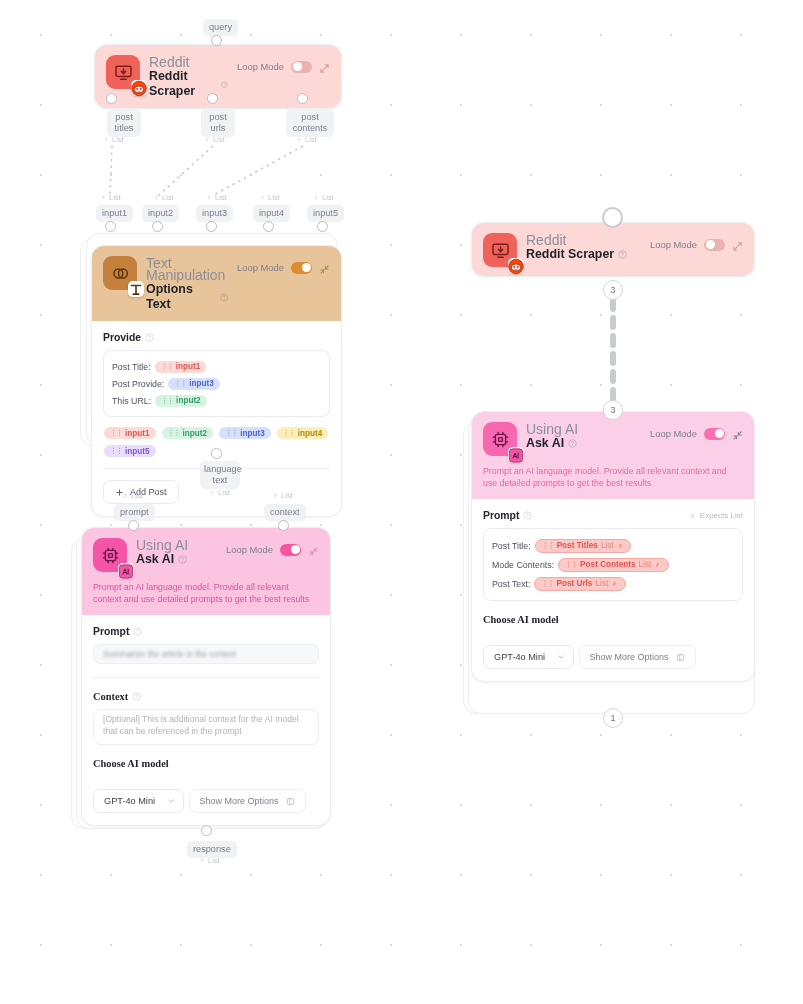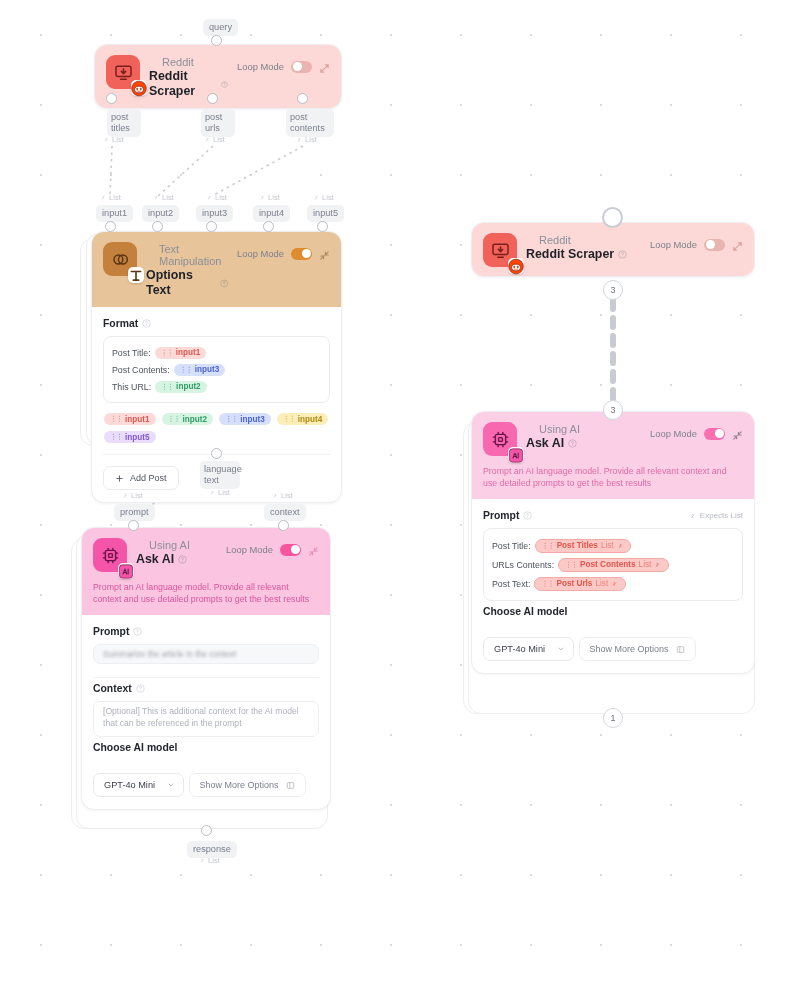--- a/index.html
+++ b/index.html
@@ -25,20 +25,21 @@
     background: #ffffff; border: 1.6px solid #b9bcc4;
     z-index: 6;
   }
   .port.big { width: 21px; height: 21px; border: 2px solid #c9ccd3; }
   .pill {
     position: absolute;
     background: #f1f2f4; color: #7b8090;
     border-radius: 5px;
     font-size: 9.2px; line-height: 11px;
     padding: 3px 6px;
+    text-align: center;
     white-space: nowrap;
     z-index: 5;
   }
   .pill.two { white-space: normal; width: 34px; padding: 3px 4px; }
   .listtag {
     position: absolute;
     font-size: 7.6px; color: #c3c6cd;
     white-space: nowrap; z-index: 4;
     display: flex; align-items: center; gap: 2px;
   }
@@ -85,21 +86,21 @@
   .subbadge {
     position: absolute;
     right: -7px; bottom: -7px;
     width: 16px; height: 16px; border-radius: 5px;
     background: #ffffff;
     display: flex; align-items: center; justify-content: center;
     box-shadow: 0 1px 2px rgba(0,0,0,.16);
   }
   .subbadge svg { width: 11px; height: 11px; }
   .titles { flex: 1 1 auto; min-width: 0; padding-top: 1px; }
-  .kicker { font-size: 11px; color: #8b8f9b; line-height: 12px; margin-left: 13px; }
+  .kicker { font-size: 14px; color: #8b8f9b; line-height: 12px; }
   .tname {
     font-size: 12.4px; color: #1e2128; font-weight: 700;
     line-height: 15px; margin-top: 1px;
     display: flex; align-items: center; gap: 4px;
   }
   .qmark { width: 9px; height: 9px; opacity: .45; }
   .loopwrap {
     display: flex; align-items: center; gap: 7px;
     padding-top: 4px; flex: 0 0 auto;
   }
@@ -198,22 +199,22 @@
     line-height: 12px;
   }
   .inputfield.filled { background: #f7f8f9; color: transparent; }
   .blurtext {
     filter: blur(1.7px);
     color: #9a9ea8; font-size: 8.4px;
   }
   .hr { border-top: 1px solid #f0f1f4; margin: 13px 0 0 0; }
   .seclabel {
     font-size: 10.4px; font-weight: 700; color: #23262e;
-    margin: 5px 0 7px 0;
-    display: flex; align-items: center; gap: 4px;
+    margin: 13px 0 7px 0;
+    display: flex; align-items: center; gap: 4px; font-family: Liberation Serif, serif;
   }
   .select {
     display: inline-flex; align-items: center; justify-content: space-between;
     gap: 12px;
     border: 1px solid #e6e8ec; border-radius: 7px;
     padding: 6px 8px 6px 10px;
     font-size: 9.2px; color: #3b3f49;
     min-width: 84px;
   }
   .select svg { width: 8px; height: 8px; opacity: .5; }
@@ -358,21 +359,21 @@
         <path d="M9 15l6-6M8.5 8.5a3 3 0 014.2 0M11.3 15.5a3 3 0 01-4.2 0"></path>
       </svg>
       <span>List</span>
   </div>
   <div class="pill" style="left:307px; top:205px;">input5</div>
   <div class="port" style="left:317px; top:221px;"></div>
 
   <div class="ghost" style="left:80px; top:238px; width:250px; height:208px;"></div>
   <div class="ghost" style="left:86px; top:233px; width:252px; height:213px;"></div>
 
-  <div class="card n-orange" style="left:91px; top:231px; width:251px;">
+  <div class="card n-orange" style="left:91px; top:245px; width:251px;">
     <div class="head">
       <div class="ico">
         <svg viewBox="0 0 24 24" fill="none" stroke-width="1.9">
             <circle cx="9.4" cy="12" r="5.6"></circle>
             <circle cx="15" cy="12" r="5.6"></circle>
           </svg>
         <span class="subbadge">
           <svg viewBox="0 0 24 24" fill="none" stroke="#c4803d" stroke-width="2.4" stroke-linecap="round">
               <path d="M5 6h14M12 6v13M8 19h8"></path>
             </svg>
@@ -394,37 +395,37 @@
         <span class="toggle on">
             <i></i>
           </span>
         <svg class="expand" viewBox="0 0 24 24" fill="none" stroke="#8a6234" stroke-width="2.4" stroke-linecap="round">
             <path d="M20 4l-7 7M14 11h6M14 11V5M4 20l7-7M10 13H4M10 13v6"></path>
           </svg>
       </div>
     </div>
     <div class="body">
       <div class="flabel">
-        <span>Format</span>
+        <span>Provide</span>
         <svg class="qmark" viewBox="0 0 24 24" fill="none" stroke="#9aa0ab" stroke-width="2">
             <circle cx="12" cy="12" r="10"></circle>
             <path d="M9.5 9a2.6 2.6 0 1 1 3.4 2.5c-.6.3-.9.8-.9 1.5v.4" stroke-linecap="round"></path>
             <circle cx="12" cy="17.2" r="1.1" fill="#9aa0ab" stroke="none"></circle>
           </svg>
       </div>
       <div class="box">
         <div class="fmtrow">
           <span>Post Title:</span>
           <span class="chip c1">
               <span class="grip">⋮⋮</span>
               <span>input1</span>
             </span>
         </div>
         <div class="fmtrow">
-          <span>Post Contents:</span>
+          <span>Post Provide:</span>
           <span class="chip c3">
               <span class="grip">⋮⋮</span>
               <span>input3</span>
             </span>
         </div>
         <div class="fmtrow">
           <span>This URL:</span>
           <span class="chip c2">
               <span class="grip">⋮⋮</span>
               <span>input2</span>
@@ -686,21 +687,21 @@
           <span class="chip c1b">
             <span class="grip">⋮⋮</span>
             <span>Post Titles</span>
             <span class="sfx">List</span>
             <svg viewBox="0 0 24 24" fill="none" stroke="#e3554c" stroke-width="2.4">
                 <path d="M9 15l6-6M8.5 8.5a3 3 0 014.2 0M11.3 15.5a3 3 0 01-4.2 0"></path>
               </svg>
           </span>
         </div>
         <div class="fmtrow">
-          <span>URLs Contents:</span>
+          <span>Mode Contents:</span>
           <span class="chip c1b">
             <span class="grip">⋮⋮</span>
             <span>Post Contents</span>
             <span class="sfx">List</span>
             <svg viewBox="0 0 24 24" fill="none" stroke="#e3554c" stroke-width="2.4">
                 <path d="M9 15l6-6M8.5 8.5a3 3 0 014.2 0M11.3 15.5a3 3 0 01-4.2 0"></path>
               </svg>
           </span>
         </div>
         <div class="fmtrow">

